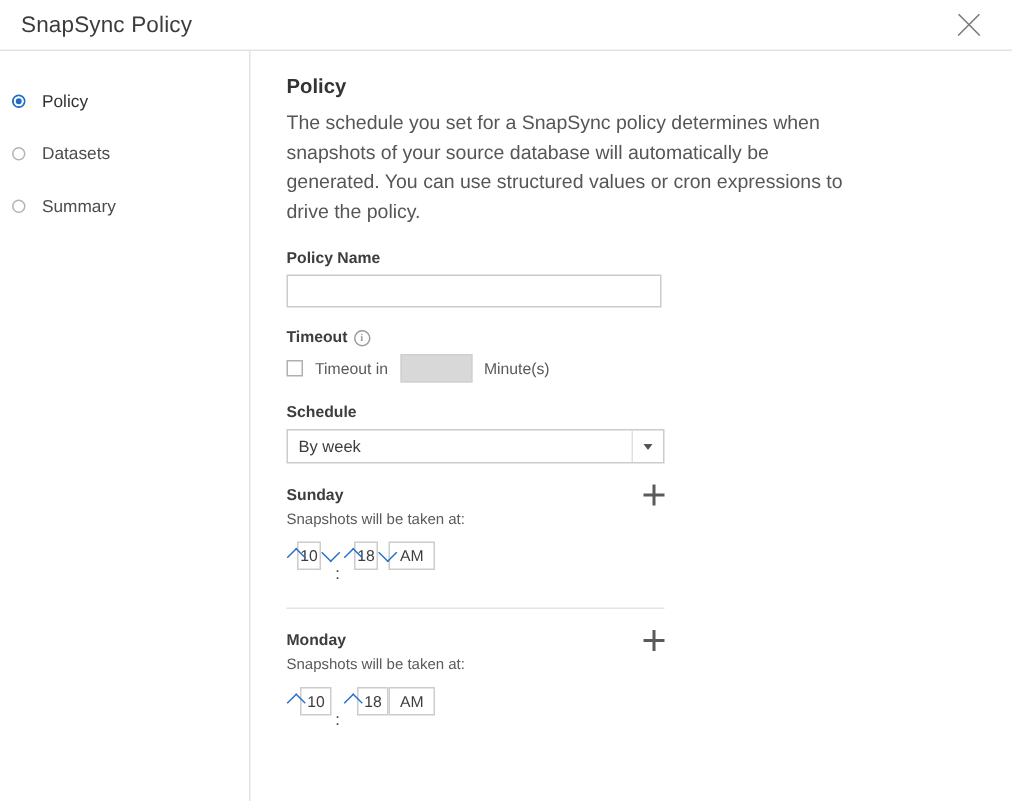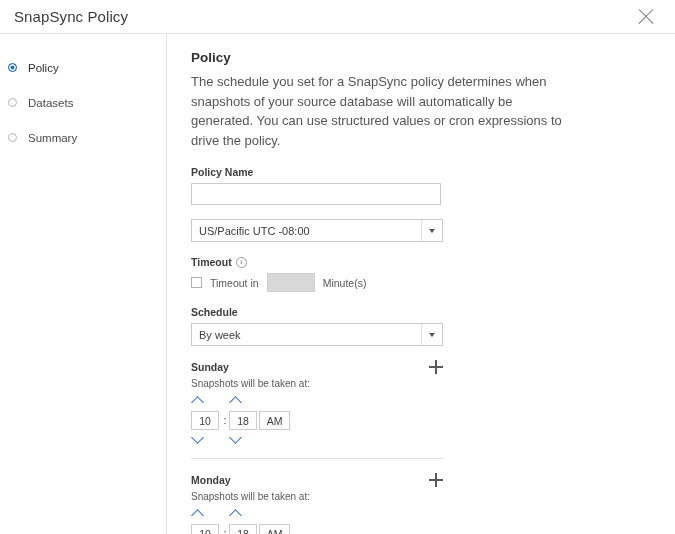--- a/index.html
+++ b/index.html
@@ -253,21 +253,22 @@
     margin-top: 4px;
   }
   .time-picker {
     margin-top: 6px;
     display: flex;
     align-items: flex-start;
     width: 252px;
   }
   .tp-col {
     display: flex;
-    flex-direction: column;
+    flex-direction: row;
+    align-items: center;
     width: 30px;
   }
   .tp-col.wide { width: 34px; }
   .chev {
     width: 13px;
     height: 13px;
     position: relative;
     cursor: pointer;
   }
   .chev::before {
@@ -344,26 +345,20 @@
 
         <div class="section-title">Policy</div>
         <div class="section-desc">The schedule you set for a SnapSync policy determines when snapshots of your source database will automatically be generated. You can use structured values or cron expressions to drive the policy.</div>
 
         <div class="field-block">
           <div class="field-label">Policy Name</div>
           <input class="text-input" type="text" value="" style="">
         </div>
 
         <div class="field-block">
-          <div class="select-wrap">
-            <span class="select-value">US/Pacific UTC -08:00</span>
-            <span class="select-arrow">
-                <span class="caret-down"></span>
-              </span>
-          </div>
         </div>
 
         <div class="field-block">
           <div class="field-label">
             <span>Timeout</span>
             <span class="info-icon">i</span>
           </div>
           <div class="timeout-row">
             <span class="checkbox"></span>
             <span class="timeout-text">Timeout in</span>

